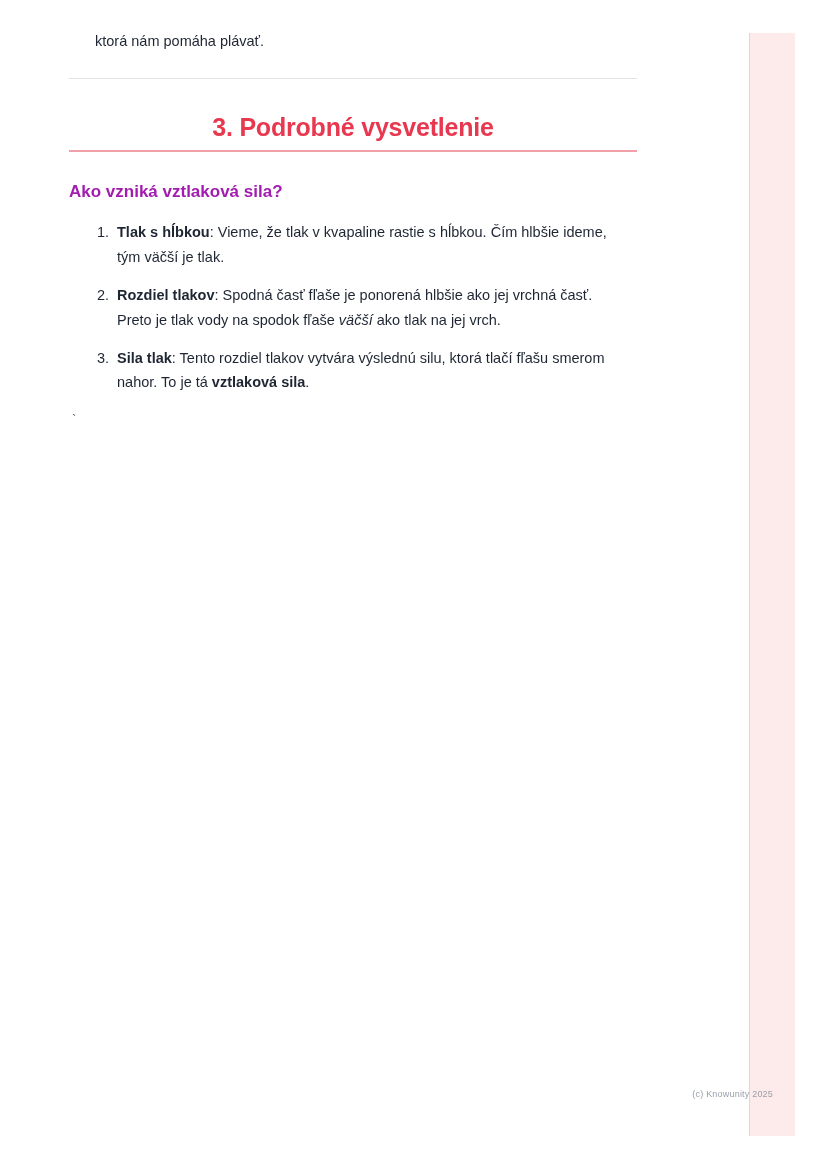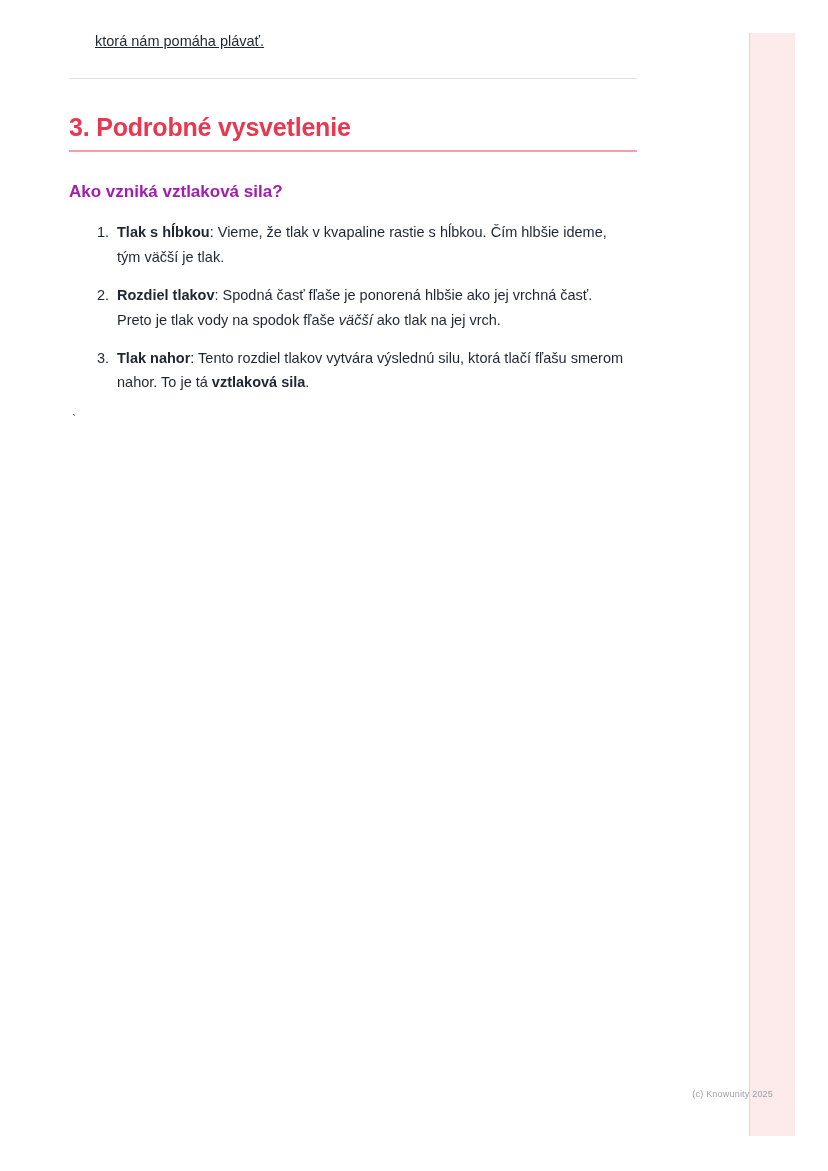--- a/index.html
+++ b/index.html
@@ -45,36 +45,36 @@
     left: 69px;
     top: 30px;
     width: 568px;
   }
 
   .lead-line {
     font-size: 14.5px;
     line-height: 1.55;
     color: #1f2633;
     margin: 0 0 26px 26px;
-    text-decoration: underline;
   }
 
   .divider {
     height: 1px;
     background: #e2e2e2;
     margin: 0 0 34px 0;
     width: 100%;
   }
 
   h2.section-title {
     font-size: 25px;
     font-weight: bold;
     color: #e8384f;
     margin: 0 0 8px 0;
     letter-spacing: -0.2px;
+    text-align: center;
   }
 
   .title-rule {
     height: 2px;
     background: #f2a0a8;
     width: 100%;
     margin-bottom: 30px;
   }
 
   h3.sub-title {
@@ -139,21 +139,21 @@
 
     <h2 class="section-title">3. Podrobné vysvetlenie</h2>
     <div class="title-rule"></div>
 
     <h3 class="sub-title">Ako vzniká vztlaková sila?</h3>
 
 
     <ol class="steps">
       <li><span class="b">Tlak s hĺbkou</span><span>: Vieme, že tlak v kvapaline rastie s hĺbkou. Čím hlbšie ideme, tým väčší je tlak.</span><span class="i"></span><span></span></li>
       <li><span class="b">Rozdiel tlakov</span><span>: Spodná časť fľaše je ponorená hlbšie ako jej vrchná časť. Preto je tlak vody na spodok fľaše </span><span class="i">väčší</span><span> ako tlak na jej vrch.</span></li>
-      <li><span class="b">Tlak nahor</span><span>: Tento rozdiel tlakov vytvára výslednú silu, ktorá tlačí fľašu smerom nahor. To je tá </span><span class="b">vztlaková sila</span><span>.</span></li>
+      <li><span class="b">Sila tlak</span><span>: Tento rozdiel tlakov vytvára výslednú silu, ktorá tlačí fľašu smerom nahor. To je tá </span><span class="b">vztlaková sila</span><span>.</span></li>
     </ol>
 
     <div class="stray-tick">`</div>
 
   </div>
 
   <div class="footer-credit">(c) Knowunity 2025</div>
 
 </div>
 

